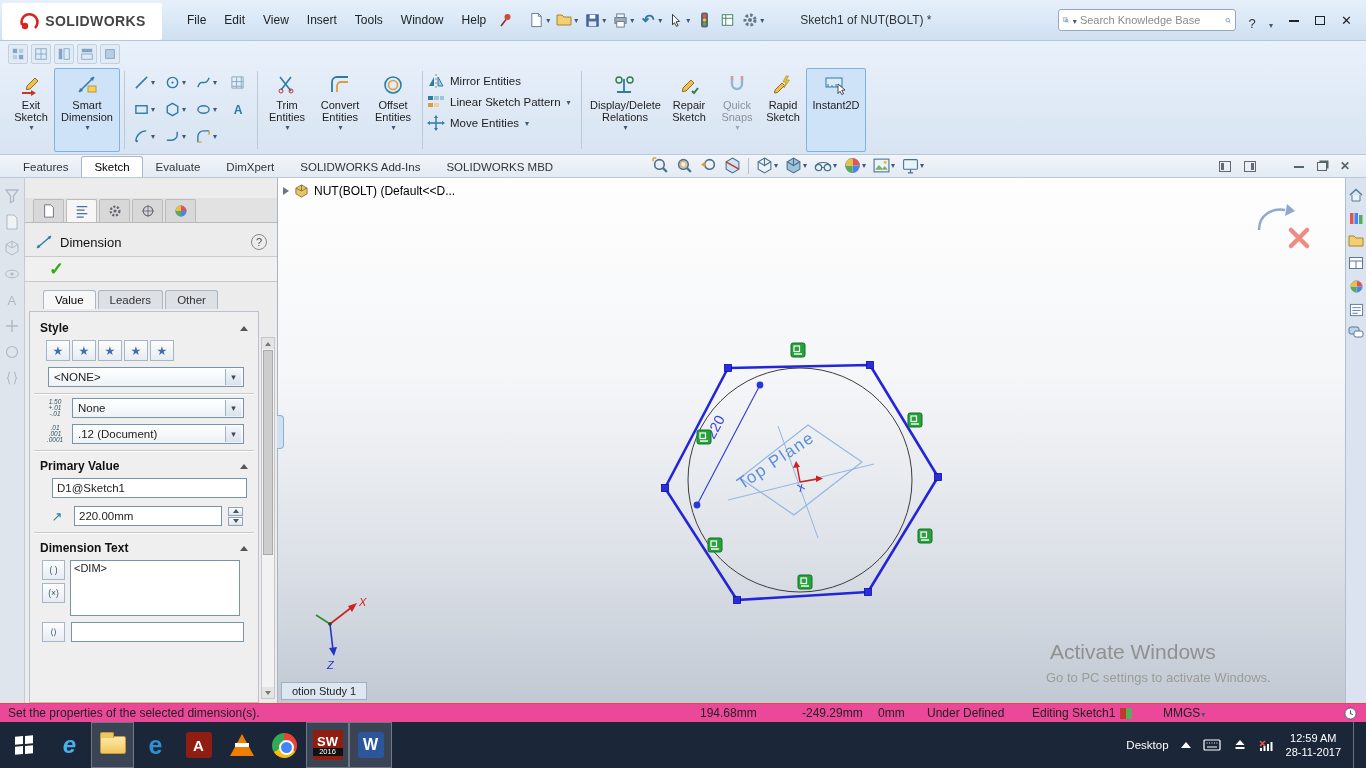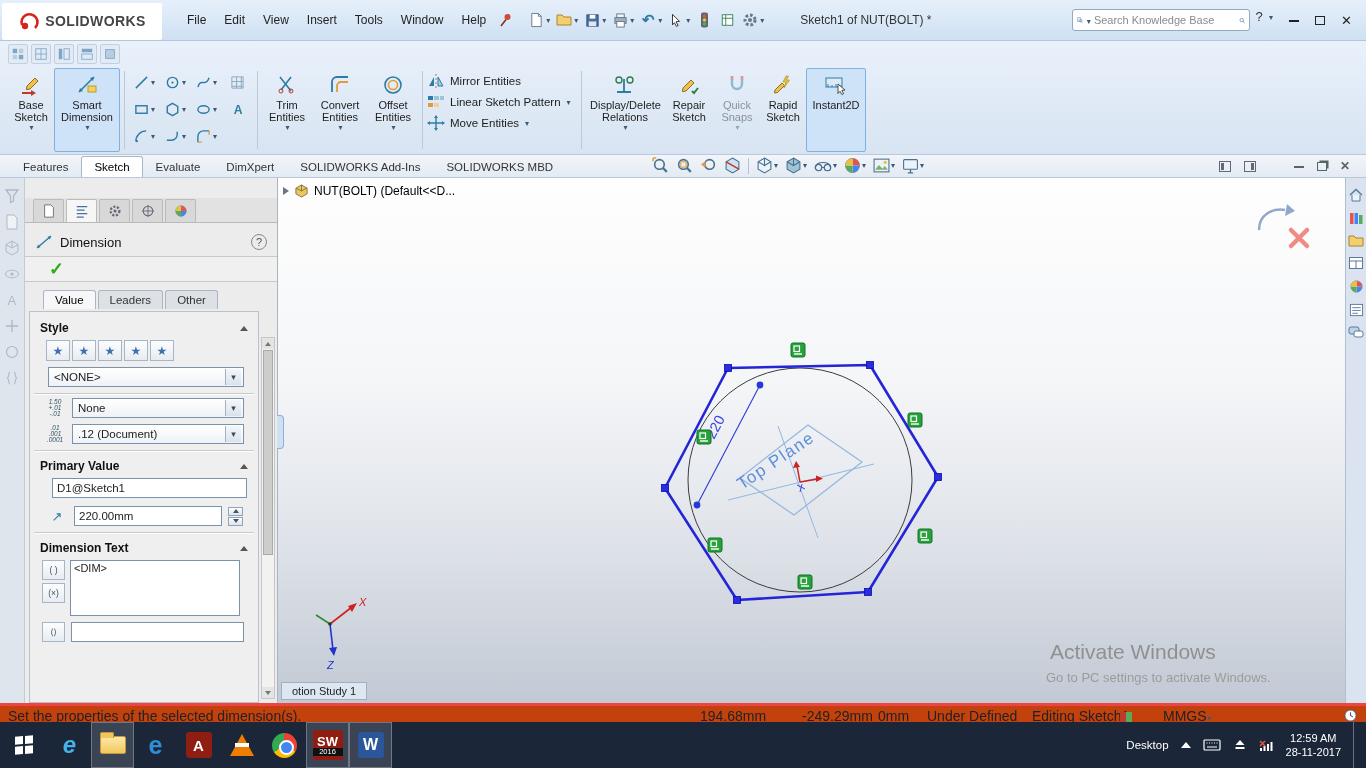--- a/index.html
+++ b/index.html
@@ -11,21 +11,21 @@
 #titlebar{position:absolute;left:0;top:0;width:1366px;height:41px;background:linear-gradient(#e6f0fb,#cfe0f2);border-bottom:1px solid #b5c6da;display:flex;align-items:center;}
 #logo{width:160px;height:37px;margin:2px 0 0 2px;background:#fff;border-radius:2px;display:flex;align-items:center;justify-content:center;gap:5px;}
 #logo .brand{font-weight:bold;font-size:14px;color:#454545;letter-spacing:.4px;}
 #menus{display:flex;margin-left:16px;}
 .menu{padding:5px 9px;font-size:12px;color:#222;cursor:default;}
 #qat{display:flex;align-items:center;margin-left:10px;gap:1px;}
 .qbtn{display:flex;align-items:center;padding:2px 2px;border-radius:2px;}
 .qico{width:18px;height:18px;display:inline-flex;align-items:center;justify-content:center;}
 .dn::after{content:"▾";font-size:8px;color:#3c5a78;margin-left:1px;}
 #doctitle{margin-left:34px;font-size:12px;color:#333;white-space:nowrap;}
-#searchwrap{display:flex;align-items:flex-start;margin-left:auto;gap:1px;margin-right:10px;}
+#searchwrap{display:flex;align-items:flex-end;margin-left:auto;gap:8px;margin-right:10px;}
 #searchbox{width:178px;height:22px;background:#fff;border:1px solid #93a9c2;border-radius:3px;display:flex;align-items:center;padding:0 4px;gap:3px;}
 #searchinput{border:none;outline:none;flex:1;font-size:11px;color:#444;background:transparent;font-family:inherit;}
 #searchinput::placeholder{color:#8a8a8a;}
 .helpq{width:16px;text-align:center;font-size:13px;color:#333;}
 #winbtns{display:flex;align-items:center;gap:16px;margin:0 14px 0 6px;}
 .wb{color:#222;font-size:13px;line-height:13px;}
 .wb-max{width:10px;height:9px;border:1.4px solid #222;}
 .wb-min{width:10px;height:3px;border-bottom:2px solid #222;}
 
 
@@ -113,21 +113,21 @@
 #activate1{position:absolute;left:772px;top:462px;font-size:21px;color:#909090;}
 #activate2{position:absolute;left:768px;top:492px;font-size:13px;color:#9b9b9b;}
 #motiontab{position:absolute;left:3px;bottom:3px;height:18px;background:#dde7f1;border:1px solid #9fb0c2;padding:2px 10px;font-size:11px;color:#222;white-space:nowrap;}
 #confirmcorner{position:absolute;right:28px;top:22px;width:64px;height:52px;}
 
 
 #taskpane{position:absolute;left:1345px;top:178px;width:21px;height:525px;background:#dae3ef;border-left:1px solid #b0bfd0;}
 .tpico{display:block;margin:9px auto 0;}
 
 
-#statusbar{position:absolute;left:0;top:703px;width:1366px;height:19px;background:#c2410c;border-top:3px solid #ef4444;font-size:14px;color:#222;}
+#statusbar{position:absolute;left:0;top:703px;width:1366px;height:19px;background:#ec4899;border-top:1px solid #ef4444;font-size:12px;color:#222;}
 #statusbar span{position:absolute;top:2px;white-space:nowrap;}
 .docstat{display:inline-block;width:6px;height:11px;}
 
 
 #taskbar{position:absolute;left:0;top:722px;width:1366px;height:46px;background:#1b2639;display:flex;align-items:stretch;}
 #startbtn{width:48px;display:flex;align-items:center;justify-content:center;}
 .winlogo{display:grid;grid-template-columns:8px 8px;grid-template-rows:8px 8px;gap:2px;transform:skewY(-4deg);}
 .winlogo i{background:#fff;display:block;}
 .tbtn{width:43px;display:flex;align-items:center;justify-content:center;}
 .tbtn.active{background:rgba(255,255,255,.14);box-shadow:inset 0 0 0 1px rgba(255,255,255,.28);}
@@ -312,21 +312,21 @@
     <div id="ribbonmain">
 
       <div class="rbtn dn">
         <span class="ric">
             <svg width="26" height="24" viewBox="0 0 24 24">
               <path d="M8 13l8-8 3 3-8 8-3.6.6z" fill="#f0c04a" stroke="#8d6f1f"></path>
               <path d="M3 20h9" stroke="#c0392b" stroke-width="2"></path>
               <path d="M12 17v6l5-3z" fill="#c0392b"></path>
             </svg>
           </span>
-        <span class="rlbl" style="width:34px;">Base Sketch</span>
+        <span class="rlbl" style="width:34px;">Exit Sketch</span>
       </div>
 
       <div class="rbtn sel dn">
         <span class="ric">
             <svg width="26" height="24" viewBox="0 0 24 24">
               <path d="M4 19L19 4" stroke="#2d7ca3" stroke-width="1.6"></path>
               <path d="M4 19l4-1-3-3zM19 4l-4 1 3 3z" fill="#2d7ca3"></path>
               <rect x="13" y="13" width="8" height="6" fill="#f5d15c" stroke="#b99b2e"></rect>
             </svg>
           </span>

